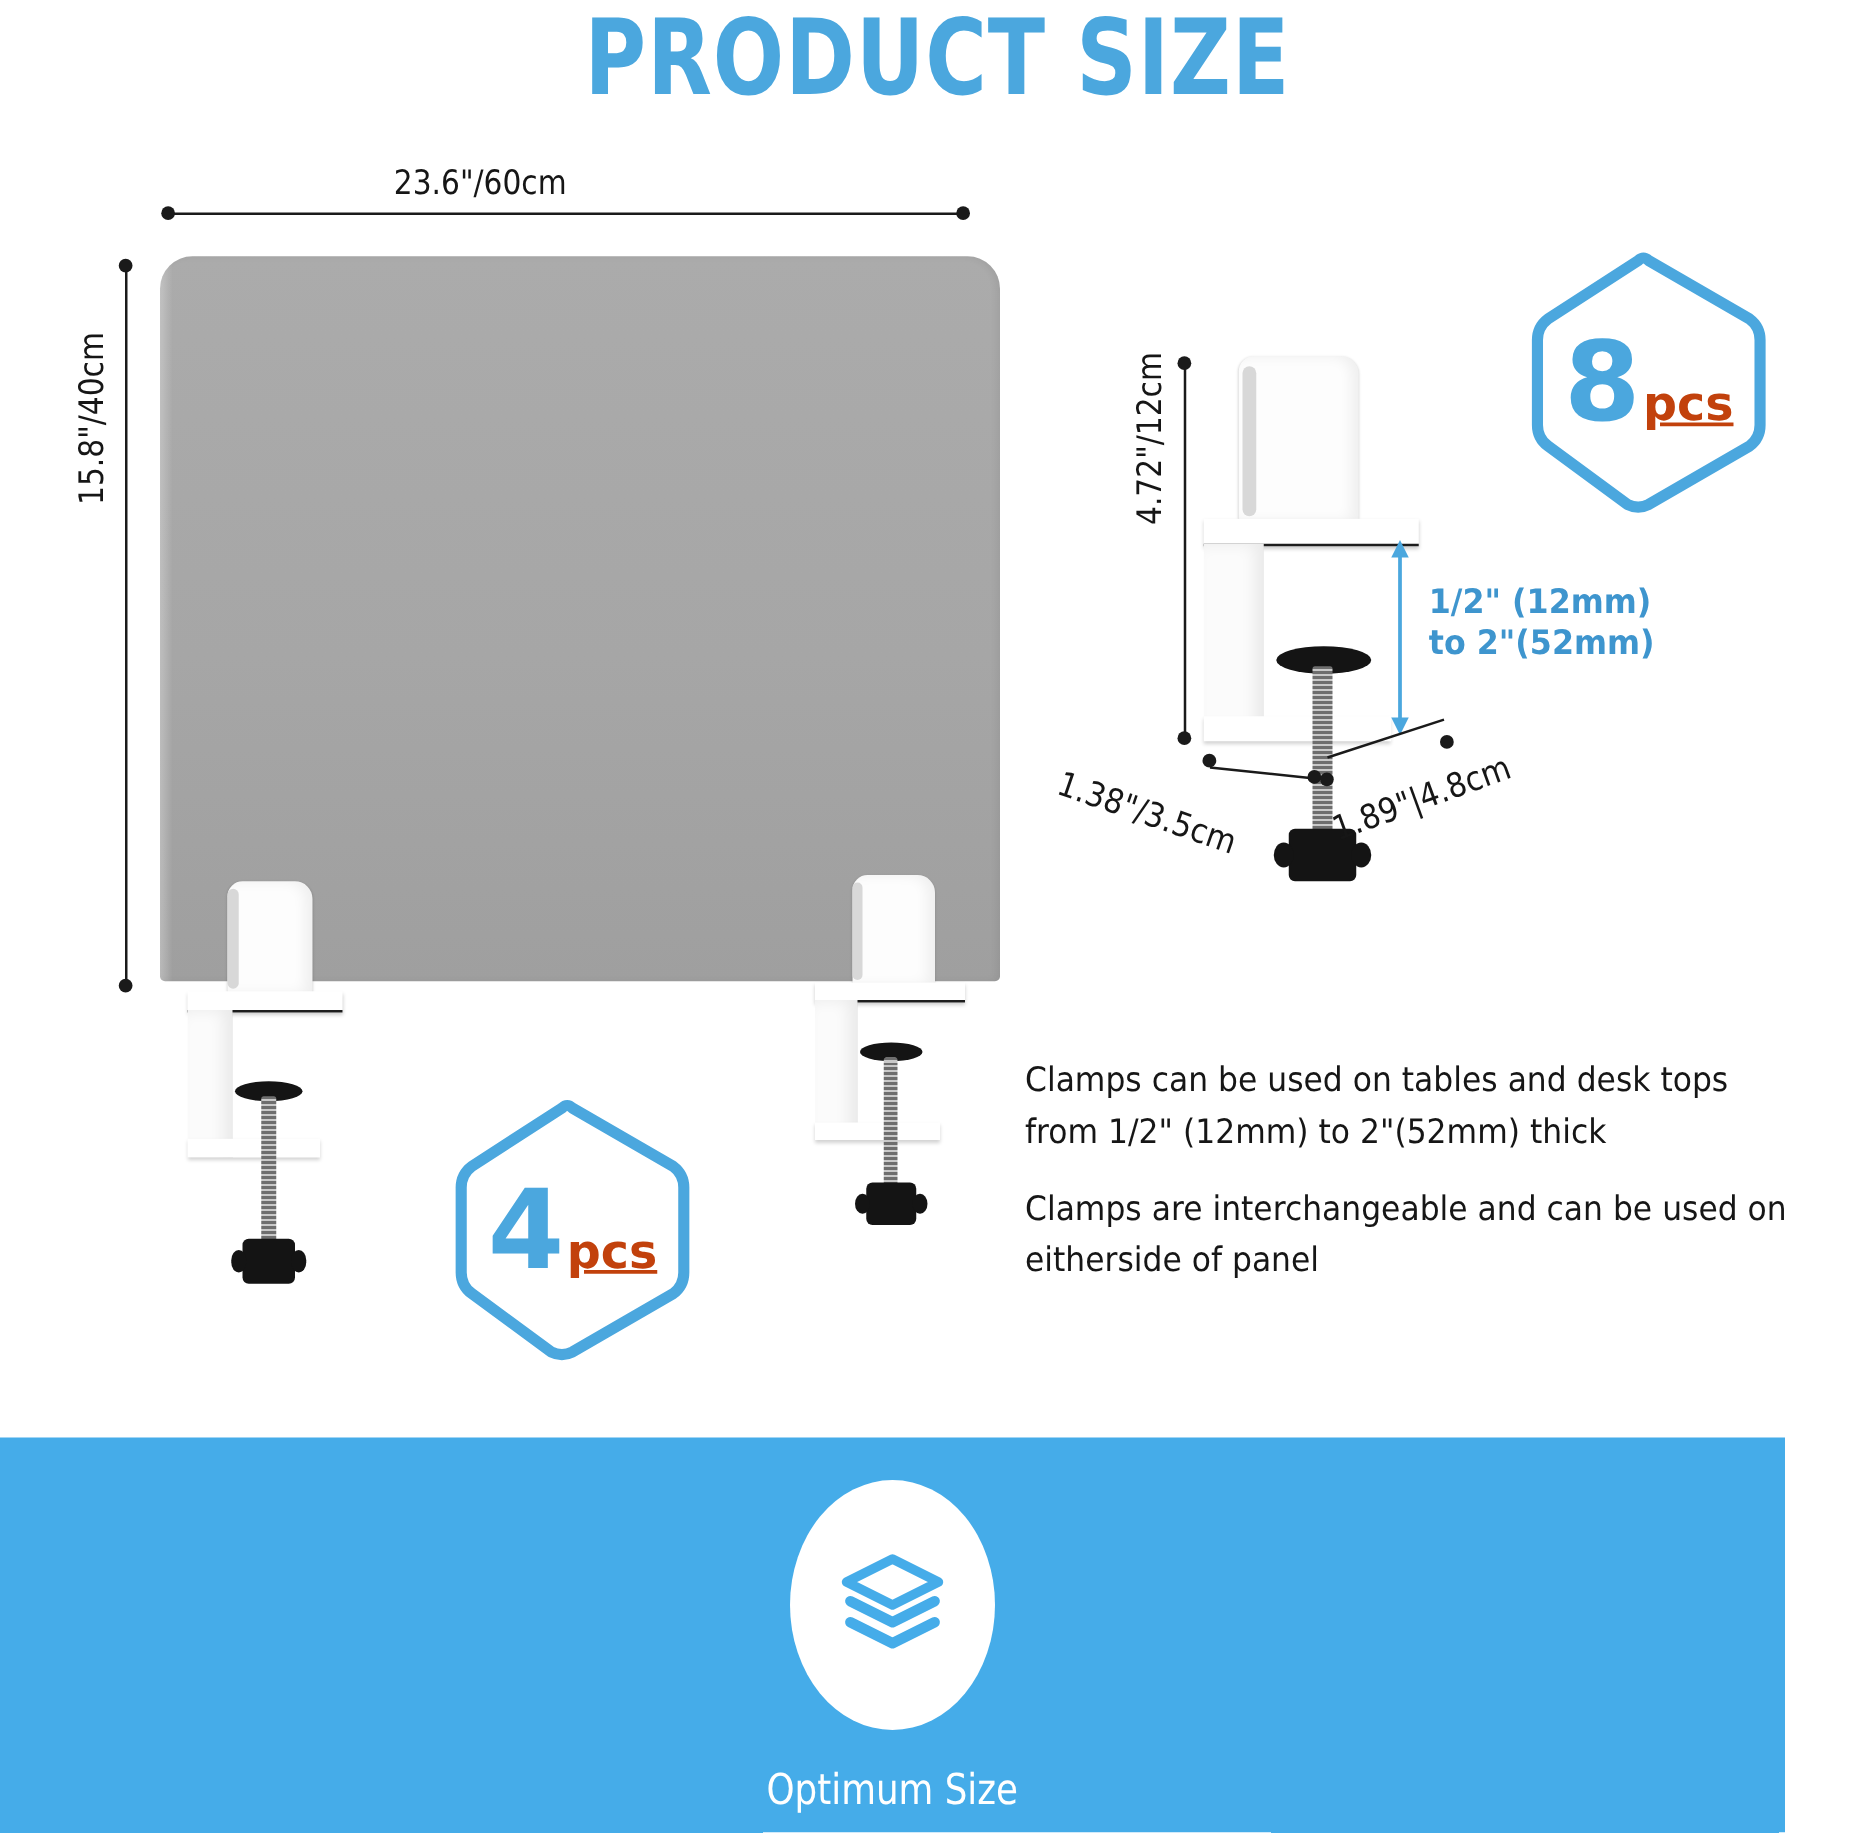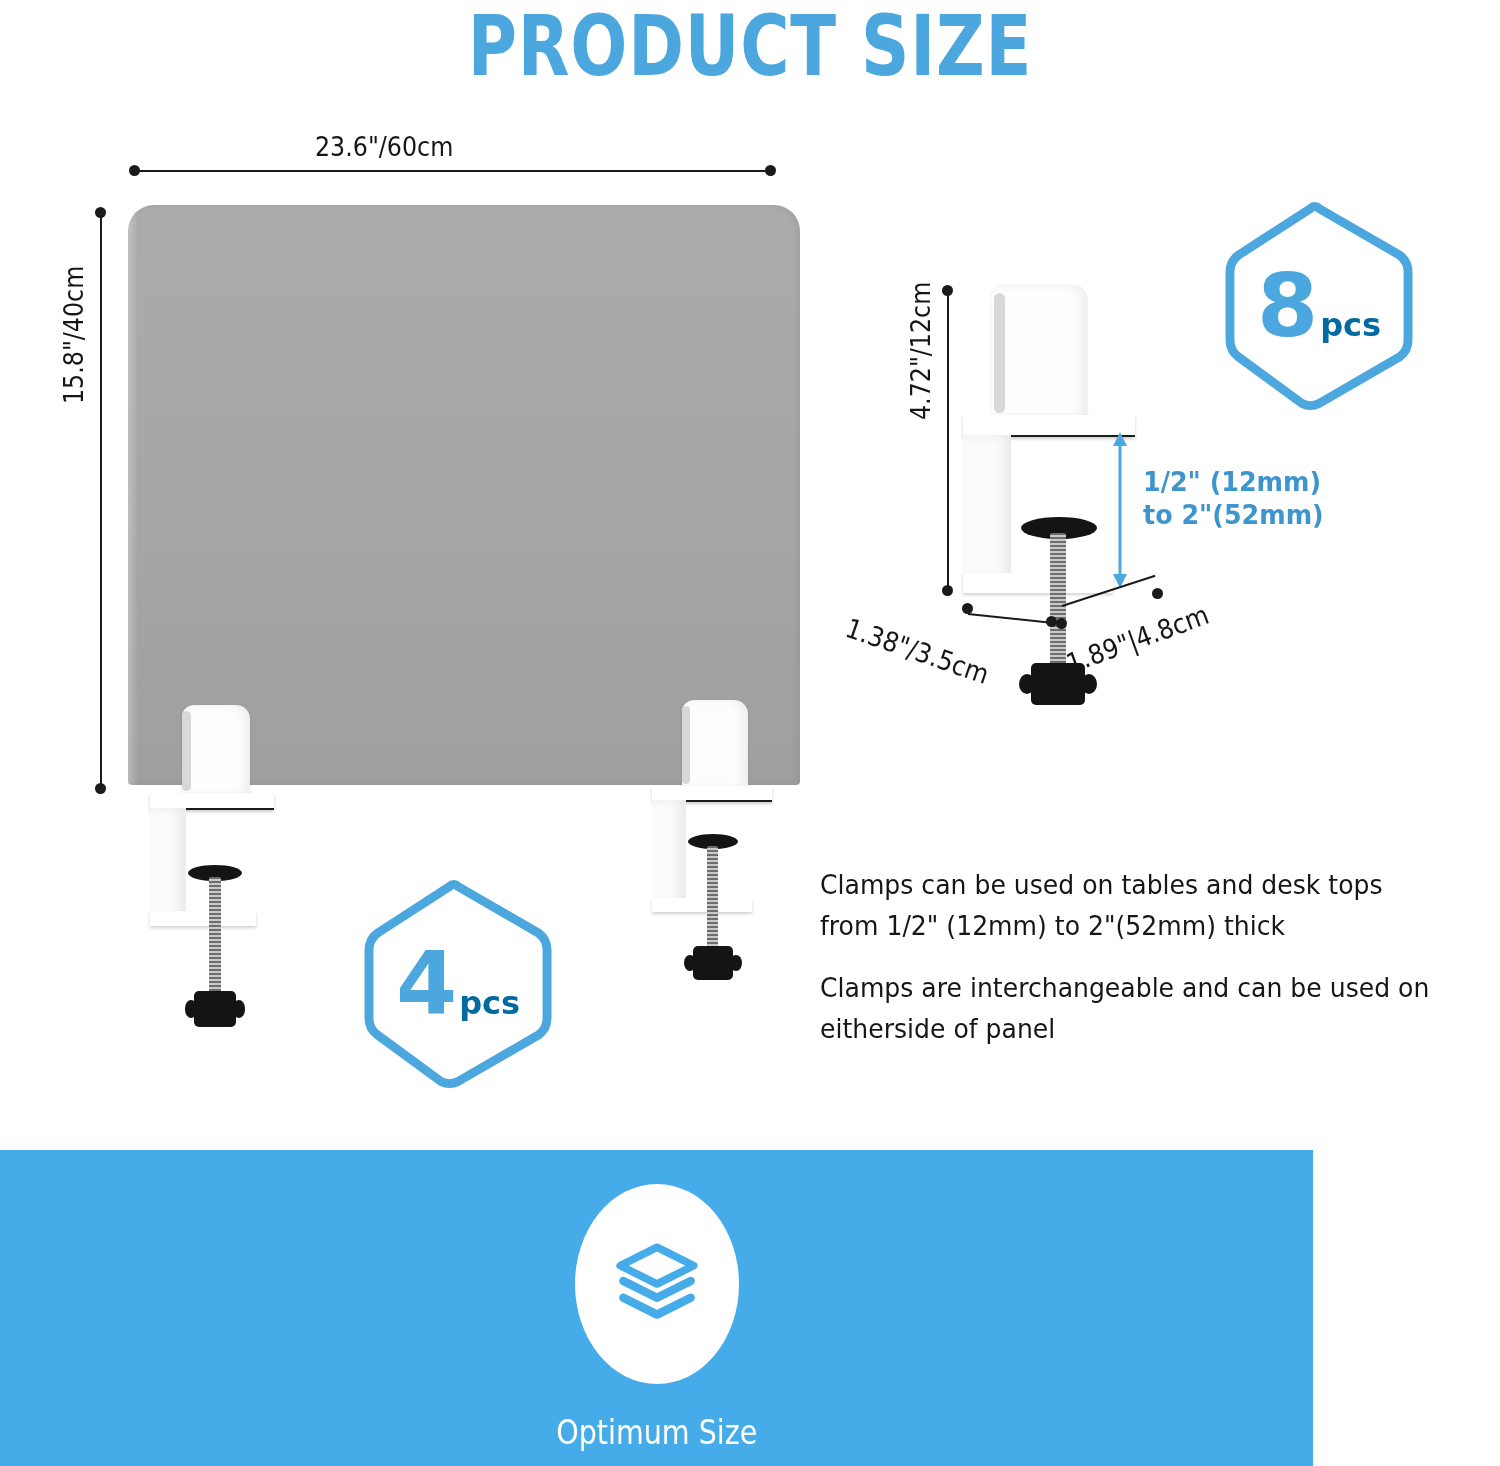--- a/index.html
+++ b/index.html
@@ -98,41 +98,41 @@
 
   
   .hexbadge { position:absolute; display:flex; align-items:center; justify-content:center; }
   .hexbadge svg { position:absolute; inset:0; }
   .hexbadge .txt {
     position:relative; z-index:2;
     font-family:"DejaVu Sans", sans-serif; font-weight:bold;
     display:flex; align-items:baseline;
   }
   .hexbadge .num { color:#4BA7DE; font-size:88px; line-height:1; }
-  .hexbadge .unit { color:#0369a1; font-size:32px; line-height:1; margin-left:2px; }
+  .hexbadge .unit { color:#c2410c; font-size:38px; line-height:1; margin-left:2px;text-decoration:underline; }
 
   
   #blue-callout {
     position:absolute; left:1143px; top:466px;
     font-family:"DejaVu Sans", sans-serif; font-weight:bold;
     font-size:27px; line-height:1.22; color:#3E95CE; white-space:pre-line;
     transform:scaleX(0.94); transform-origin:left top;
   }
 
   
-  #notes { position:absolute; left:820px; top:865px; width:660px; }
+  #notes { position:absolute; left:820px; top:845px; width:660px; }
   #notes p {
     font-family:"DejaVu Sans", sans-serif;
     font-size:27px; line-height:1.50; color:#161616;
     margin-bottom:22px; transform:scaleX(0.93); transform-origin:left top;
   }
 
   
   #featurebar {
-    position:absolute; left:0; top:1150px; width:1313px; height:316px;
+    position:absolute; left:0; top:1150px; width:1428px; height:316px;
     background:#45ACE9;
     display:flex; align-items:flex-start; justify-content:space-around;
     padding-top:34px;
   }
   .feature { width:360px; display:flex; flex-direction:column; align-items:center; }
   .feature .bubble {
     width:164px; height:200px; border-radius:50%;
     background:#ffffff; display:flex; align-items:center; justify-content:center;
   }
   .feature .flabel {

